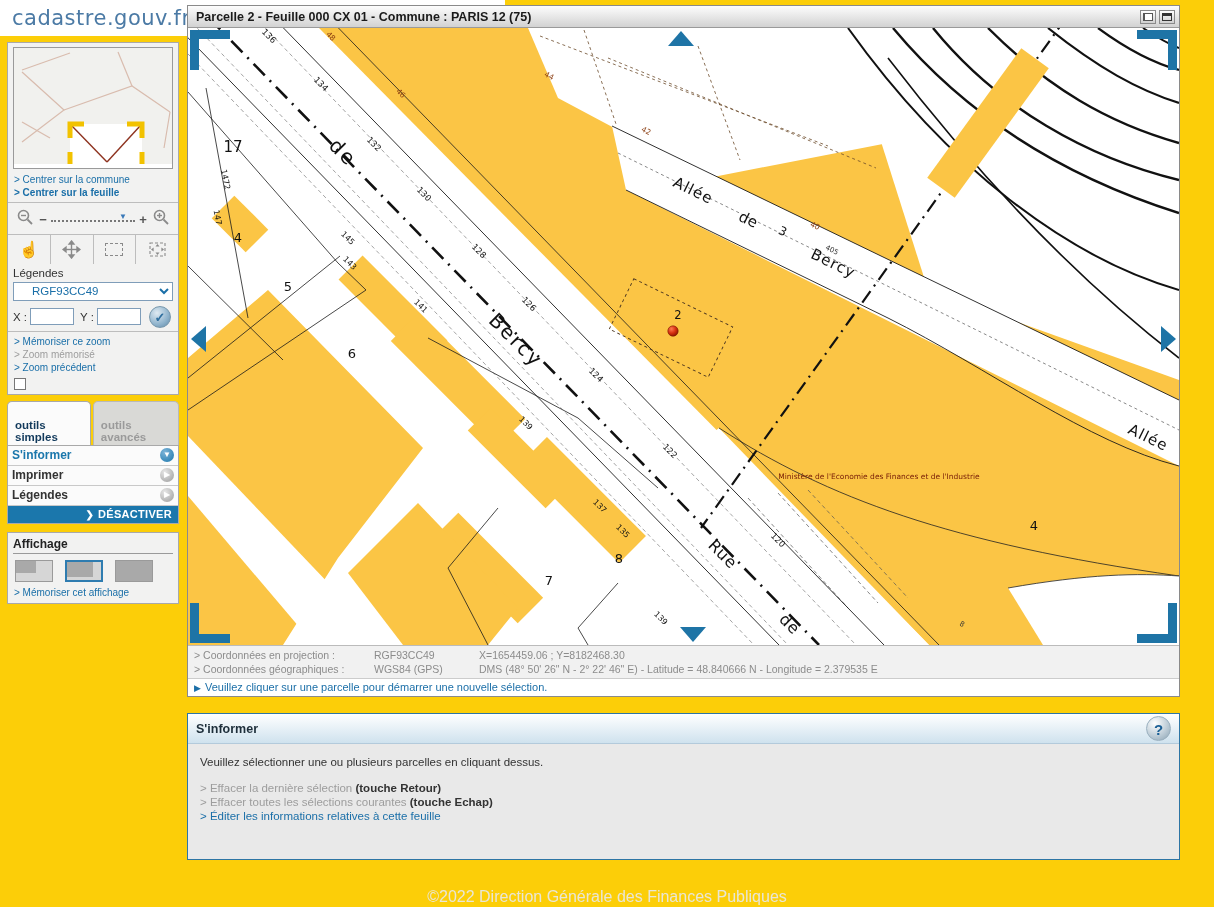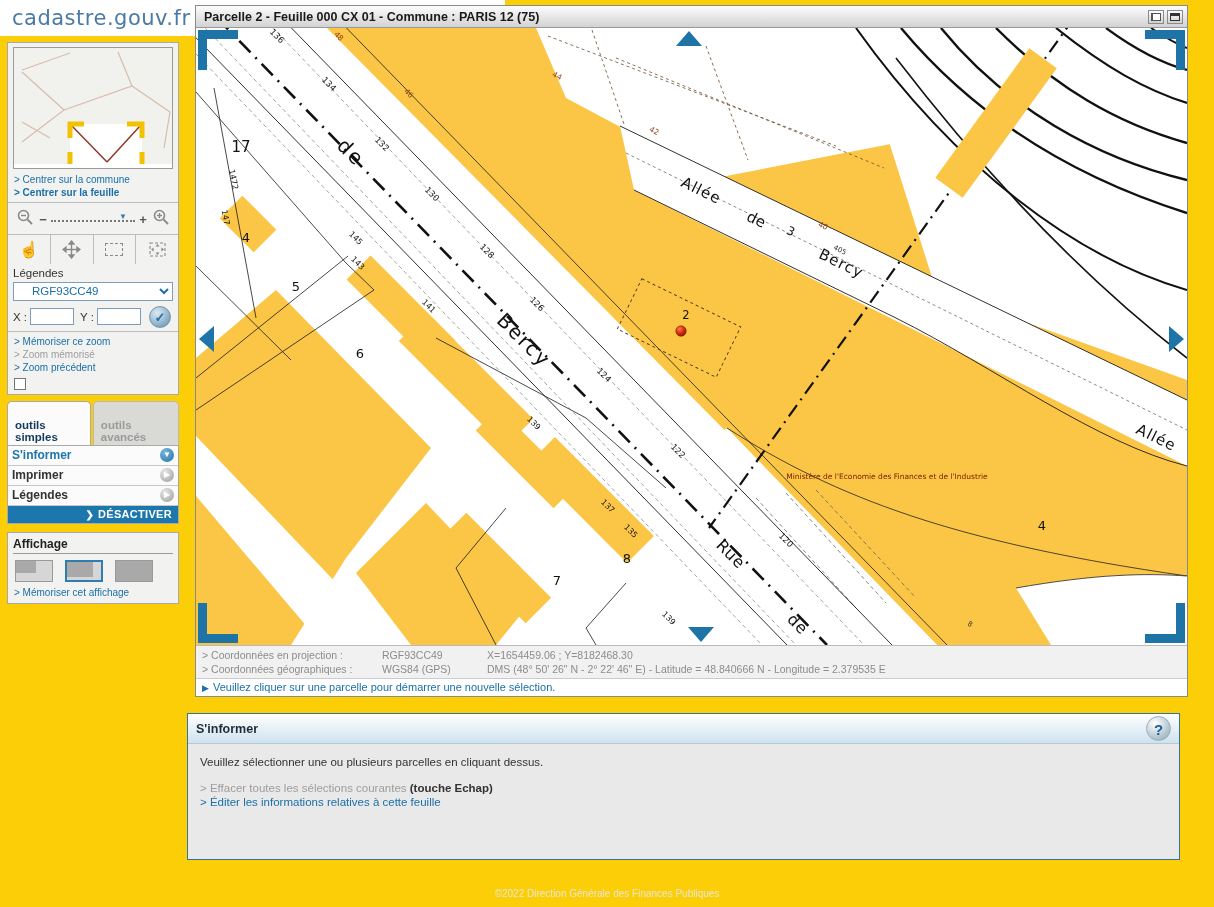--- a/index.html
+++ b/index.html
@@ -60,21 +60,21 @@
   .desactiver .ar { margin-right:4px; font-size:10px; }
 
   .affichage { margin-top:8px; }
   .aff-title { font-size:12px; font-weight:bold; color:#222; border-bottom:1px solid #9a9a9a; padding-bottom:2px; }
   .aff-btns { display:flex; gap:12px; padding:6px 2px 4px; }
   .aff-btn { width:38px; height:22px; background:#d6d6d6; border:1px solid #9a9a9a; position:relative; cursor:pointer; }
   .aff-btn .inner { position:absolute; left:0; top:0; background:#a9a9a9; }
   .aff-btn.sel { border:2px solid #2E7CB0; }
 
   
-  .mapwin { position:absolute; left:195px; top:5px; width:993px; background:#fde047; border:1px solid #8a8a8a; }
+  .mapwin { position:absolute; left:187px; top:5px; width:993px; background:#fde047; border:1px solid #8a8a8a; }
   .titlebar { height:22px; background:linear-gradient(#fdfdfd,#d2d2d2); display:flex; align-items:center;
               border-bottom:1px solid #9a9a9a; }
   .titlebar .t { flex:1; font-size:12.5px; font-weight:bold; color:#1a1a1a; padding-left:8px; }
   .winicos { display:flex; gap:3px; padding-right:4px; }
   .winico { width:16px; height:14px; border:1px solid #8a8a8a; background:linear-gradient(#fff,#cfcfcf); position:relative; cursor:pointer; }
   .winico.restore::before { content:""; position:absolute; left:2px; bottom:2px; width:7px; height:6px; border:1px solid #555; background:#eee; }
   .winico.restore::after { content:""; position:absolute; right:2px; top:2px; width:7px; height:6px; border:1px solid #555; background:#fff; }
   .winico.max::before { content:""; position:absolute; left:2px; top:2px; right:2px; bottom:2px; border:1px solid #333; border-top-width:3px; }
   .mapcanvas { position:relative; width:991px; height:617px; overflow:hidden; background:#fff; }
 
@@ -98,21 +98,21 @@
   .ip-link { margin:2px 0; }
   .ip-link .g { color:#9d9d9d; }
   .ip-link .k { color:#333; font-weight:bold; }
   .ip-link.blue a, .ip-link.blue { color:#1B6FA8; }
   .ip-foot { height:20px; background:#cfe0ec; display:flex; justify-content:flex-end; }
   .valider { background:#1D5F97; color:#fff; font-size:11.5px; font-weight:bold; letter-spacing:.5px;
              padding:3px 14px 0 10px; cursor:pointer; }
   .valider .ar { margin-right:6px; font-size:10px; }
 
   .footer { position:absolute; left:0; top:888px; width:1214px; text-align:center;
-            color:#e9e6d6; font-size:10px; }
+            color:#e9e6d6; font-size:16px; }
 
   a { text-decoration:none; }
 </style>
 </head>
 <body>
 
 <div class="top-white"></div>
 <div class="logo">cadastre.gouv.fr</div>
 
 <div class="sidebar">
@@ -460,19 +460,22 @@
 </div>
 
 <div class="info-panel">
   <div class="ip-head">
     <span class="t">S'informer</span>
     <span class="helpball">?</span>
   </div>
   <div class="ip-body">
     <div class="instr">Veuillez sélectionner une ou plusieurs parcelles en cliquant dessus.</div>
     <div class="ip-link">
+      <span class="g">&gt; Effacer la dernière sélection </span><span class="k">(touche Retour)</span>
+    </div>
+    <div class="ip-link">
       <span class="g">&gt; Effacer toutes les sélections courantes </span><span class="k">(touche Echap)</span>
     </div>
     <div class="ip-link blue">&gt; Éditer les informations relatives à cette feuille</div>
   </div>
 </div>
 
 <div class="footer">©2022 Direction Générale des Finances Publiques</div>
 
 </body></html>

